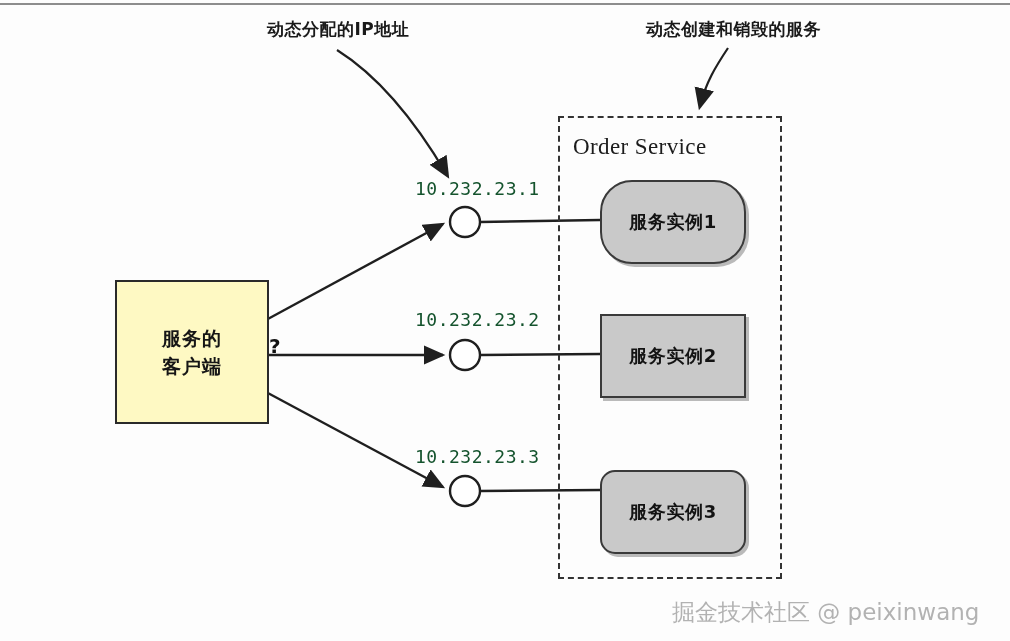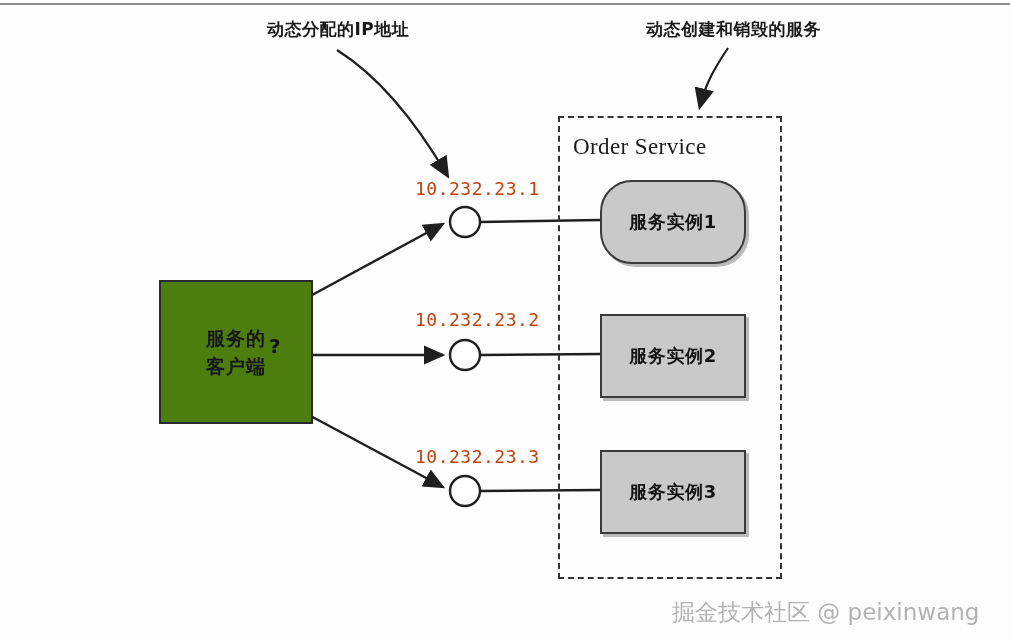--- a/index.html
+++ b/index.html
@@ -49,47 +49,46 @@
     width: 1010px;
     height: 641px;
   }
   .client-box {
     position: absolute;
     left: 115px;
     top: 280px;
     width: 150px;
     height: 140px;
     border: 2px solid #2a2a2a;
-    background: #4d7c0f;
+    background: #fef9c3;
     display: flex;
     flex-direction: column;
     align-items: center;
     justify-content: center;
     font-family: "DejaVu Sans", sans-serif;
     font-size: 19px;
     font-weight: bold;
     color: #161616;
     line-height: 1.5;
     letter-spacing: 1px;
-    margin-left: 44px;
   }
   .qmark {
     position: absolute;
     left: 269px;
     top: 334px;
     font-family: "DejaVu Sans", sans-serif;
     font-size: 20px;
     font-weight: bold;
     color: #111;
   }
   .ip-label {
     position: absolute;
     font-family: "DejaVu Sans Mono", monospace;
     font-size: 18px;
-    color: #c2410c;
+    color: #14532d;
     letter-spacing: 0.5px;
     white-space: nowrap;
   }
   #ip-0 { left: 415px; top: 178px; }
   #ip-1 { left: 415px; top: 309px; }
   #ip-2 { left: 415px; top: 446px; }
 
   .group-box {
     position: absolute;
     left: 558px;
@@ -120,21 +119,21 @@
     align-items: center;
     justify-content: center;
     font-family: "DejaVu Sans", sans-serif;
     font-size: 18px;
     font-weight: bold;
     color: #131313;
     letter-spacing: 0.6px;
   }
   #inst-0 { left: 600px; top: 180px; border-radius: 32px; }
   #inst-1 { left: 600px; top: 314px; }
-  #inst-2 { left: 600px; top: 450px; }
+  #inst-2 { left: 600px; top: 470px; border-radius: 15px; }
 
   .caption {
     position: absolute;
     left: 0;
     top: 604px;
     width: 1010px;
     text-align: center;
     font-family: "DejaVu Sans", sans-serif;
     font-size: 19px;
     font-weight: bold;

